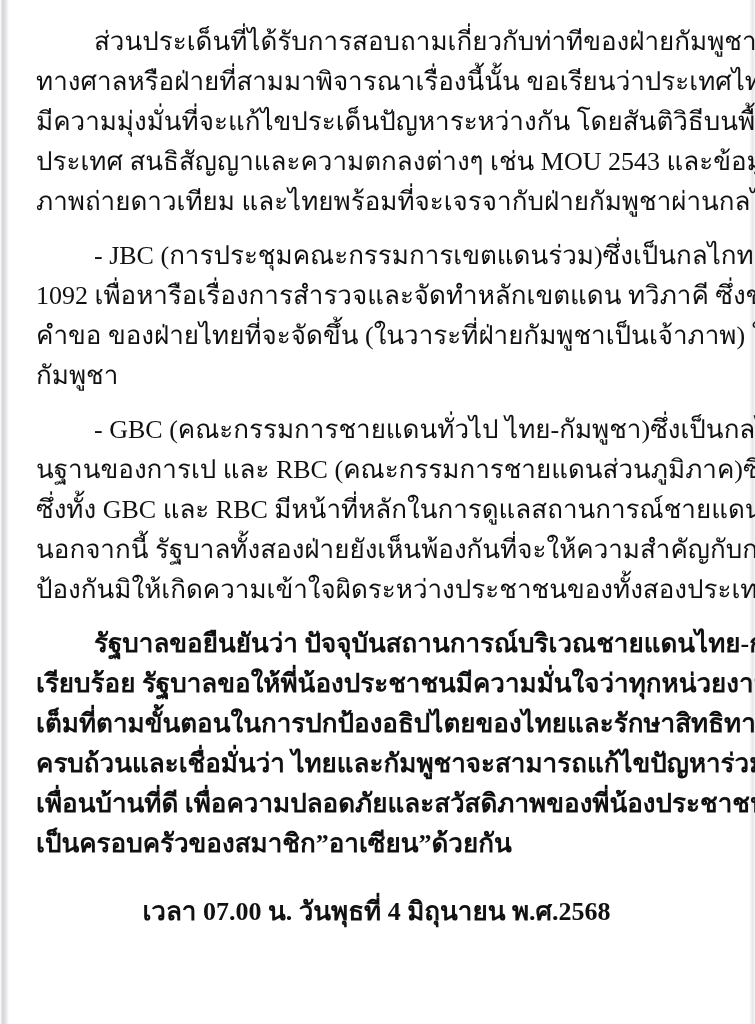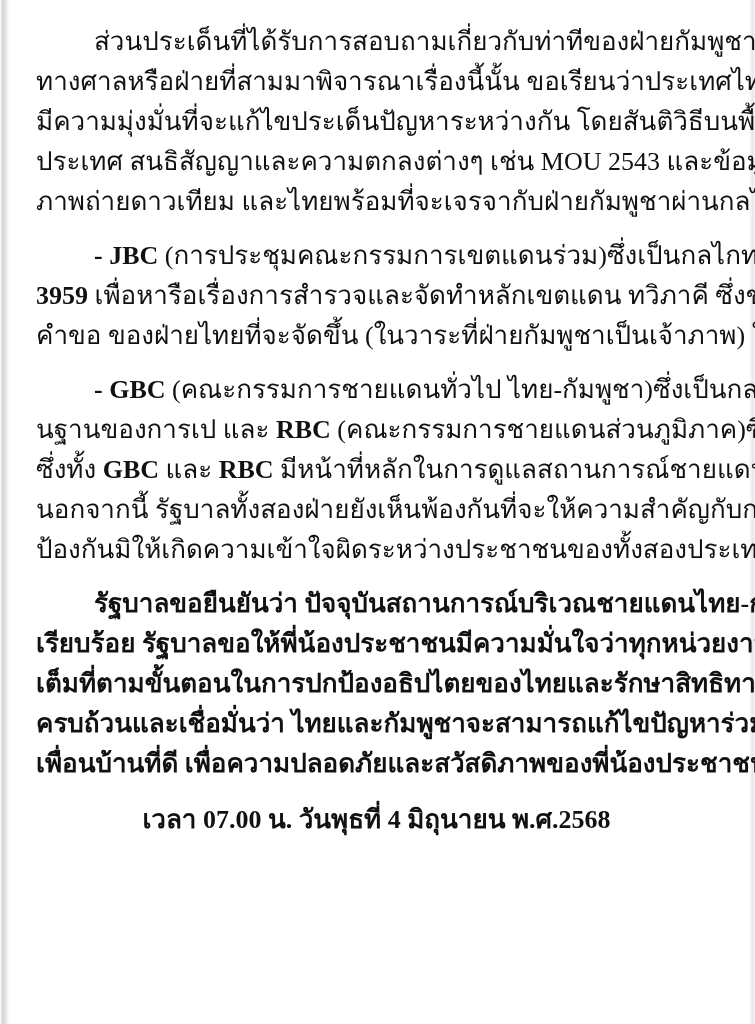--- a/index.html
+++ b/index.html
@@ -38,27 +38,27 @@
   }
   .line {
     font-size: 26px;
     line-height: 40px;
     white-space: nowrap;
   }
   .paragraph.indent .line:first-child {
     text-indent: 58px;
   }
   .bold {
-    font-weight: bold;
+    font-weight: normal;
   }
   .paragraph.all-bold .line {
     font-weight: bold;
   }
   .footer-line {
-    margin-top: 16px;
+    margin-top: 28px;
     text-align: center;
     font-weight: bold;
     font-size: 26px;
     line-height: 40px;
   }
 </style>
 </head>
 <body style="background: rgb(255, 255, 255); color: rgb(17, 17, 17);">
 
 <div class="scan-edge-left"></div>
@@ -68,32 +68,34 @@
   <div>
       <div class="paragraph indent">
         <div class="line"><span>ส่วนประเด็นที่ได้รับการสอบถามเกี่ยวกับท่าทีของฝ่ายกัมพูชา ที่อาจประสงค์จะใช้กลไก</span></div>
         <div class="line"><span>ทางศาลหรือฝ่ายที่สามมาพิจารณาเรื่องนี้นั้น ขอเรียนว่าประเทศไทยในฐานะเพื่อนบ้านของกัมพูชา</span></div>
         <div class="line"><span>มีความมุ่งมั่นที่จะแก้ไขประเด็นปัญหาระหว่างกัน โดยสันติวิธีบนพื้นฐานของกฎหมายระหว่าง</span></div>
         <div class="line"><span>ประเทศ สนธิสัญญาและความตกลงต่างๆ เช่น MOU 2543 และข้อมูลหลักฐานต่างๆ รวมถึง</span></div>
         <div class="line"><span>ภาพถ่ายดาวเทียม และไทยพร้อมที่จะเจรจากับฝ่ายกัมพูชาผ่านกลไกระดับทวิภาคีที่มีอยู่ระหว่างกัน</span></div>
       </div>
       <div class="paragraph indent">
         <div class="line"><span class="bold">- JBC</span><span> (การประชุมคณะกรรมการเขตแดนร่วม)ซึ่งเป็นกลไกทางเทคนิคจัดตั้งขึ้นโดย </span></div>
-        <div class="line"><span class="bold">3959</span><span> เพื่อหารือเรื่องการสำรวจและจัดทำหลักเขตแดน ทวิภาคี ซึ่งขณะนี้ฝ่ายกัมพูชาได้ตอบรับตาม</span></div>
+        <div class="line"><span class="bold">1092</span><span> เพื่อหารือเรื่องการสำรวจและจัดทำหลักเขตแดน ทวิภาคี ซึ่งขณะนี้ฝ่ายกัมพูชาได้ตอบรับตาม</span></div>
         <div class="line"><span>คำขอ ของฝ่ายไทยที่จะจัดขึ้น (ในวาระที่ฝ่ายกัมพูชาเป็นเจ้าภาพ) ในวันที่ 14 มิถุนายน 2568 ที่</span></div>
+        <div class="line"><span>กัมพูชา</span></div>
       </div>
       <div class="paragraph indent">
         <div class="line"><span class="bold">- GBC</span><span> (คณะกรรมการชายแดนทั่วไป ไทย-กัมพูชา)ซึ่งเป็นกลไกระดับรัฐมนตรีว่าการ</span></div>
         <div class="line"><span>นฐานของการเป และ </span><span class="bold">RBC</span><span> (คณะกรรมการชายแดนส่วนภูมิภาค)ซึ่งเป็นกลไกระดับแม่ทัพภาค</span></div>
         <div class="line"><span>ซึ่งทั้ง </span><span class="bold">GBC</span><span> และ </span><span class="bold">RBC</span><span> มีหน้าที่หลักในการดูแลสถานการณ์ชายแดนให้มีความสงบเรียบร้อย</span></div>
         <div class="line"><span>นอกจากนี้ รัฐบาลทั้งสองฝ่ายยังเห็นพ้องกันที่จะให้ความสำคัญกับการสื่อสารกับประชาชน เพื่อ</span></div>
         <div class="line"><span>ป้องกันมิให้เกิดความเข้าใจผิดระหว่างประชาชนของทั้งสองประเทศ</span></div>
       </div>
       <div class="paragraph indent all-bold">
         <div class="line"><span>รัฐบาลขอยืนยันว่า ปัจจุบันสถานการณ์บริเวณชายแดนไทย-กัมพูชา โดยทั่วไปมีความสงบ</span></div>
         <div class="line"><span>เรียบร้อย รัฐบาลขอให้พี่น้องประชาชนมีความมั่นใจว่าทุกหน่วยงานที่เกี่ยวข้องได้ดำเนินการอย่าง</span></div>
         <div class="line"><span>เต็มที่ตามขั้นตอนในการปกป้องอธิปไตยของไทยและรักษาสิทธิทางกฎหมายของไทยอย่าง</span></div>
         <div class="line"><span>ครบถ้วนและเชื่อมั่นว่า ไทยและกัมพูชาจะสามารถแก้ไขปัญหาร่วมกันได้บนพื้นฐานของการเป็น</span></div>
         <div class="line"><span>เพื่อนบ้านที่ดี เพื่อความปลอดภัยและสวัสดิภาพของพี่น้องประชาชนบริเวณชายแดนรวมถึงความ</span></div>
+        <div class="line"><span>เป็นครอบครัวของสมาชิก”อาเซียน”ด้วยกัน</span></div>
       </div>
     </div>
   <div class="footer-line">เวลา 07.00 น. วันพุธที่ 4 มิถุนายน พ.ศ.2568</div>
 </div>
 
 </body></html>

